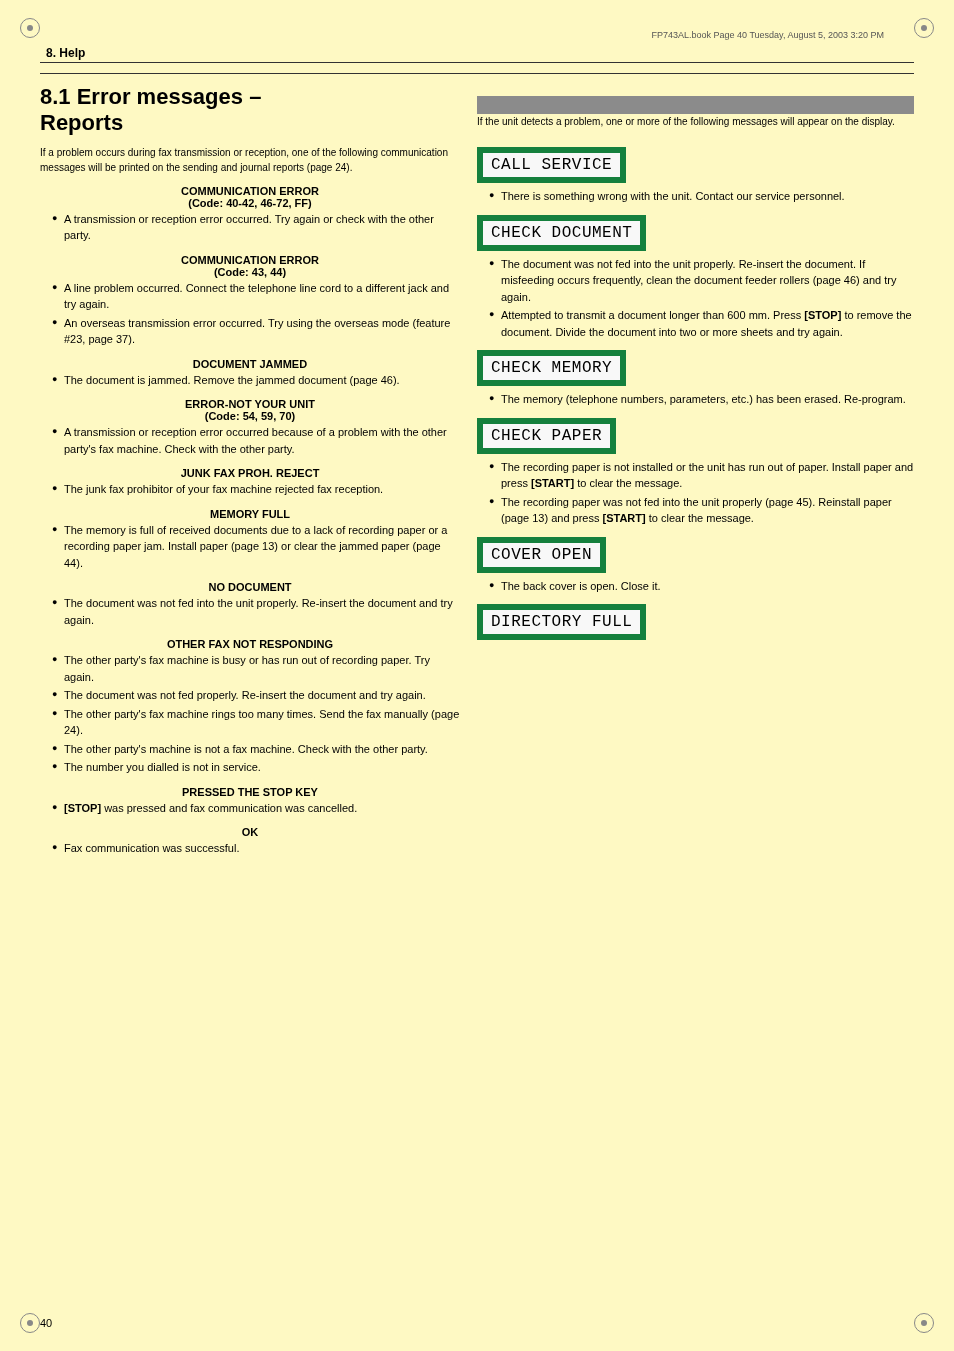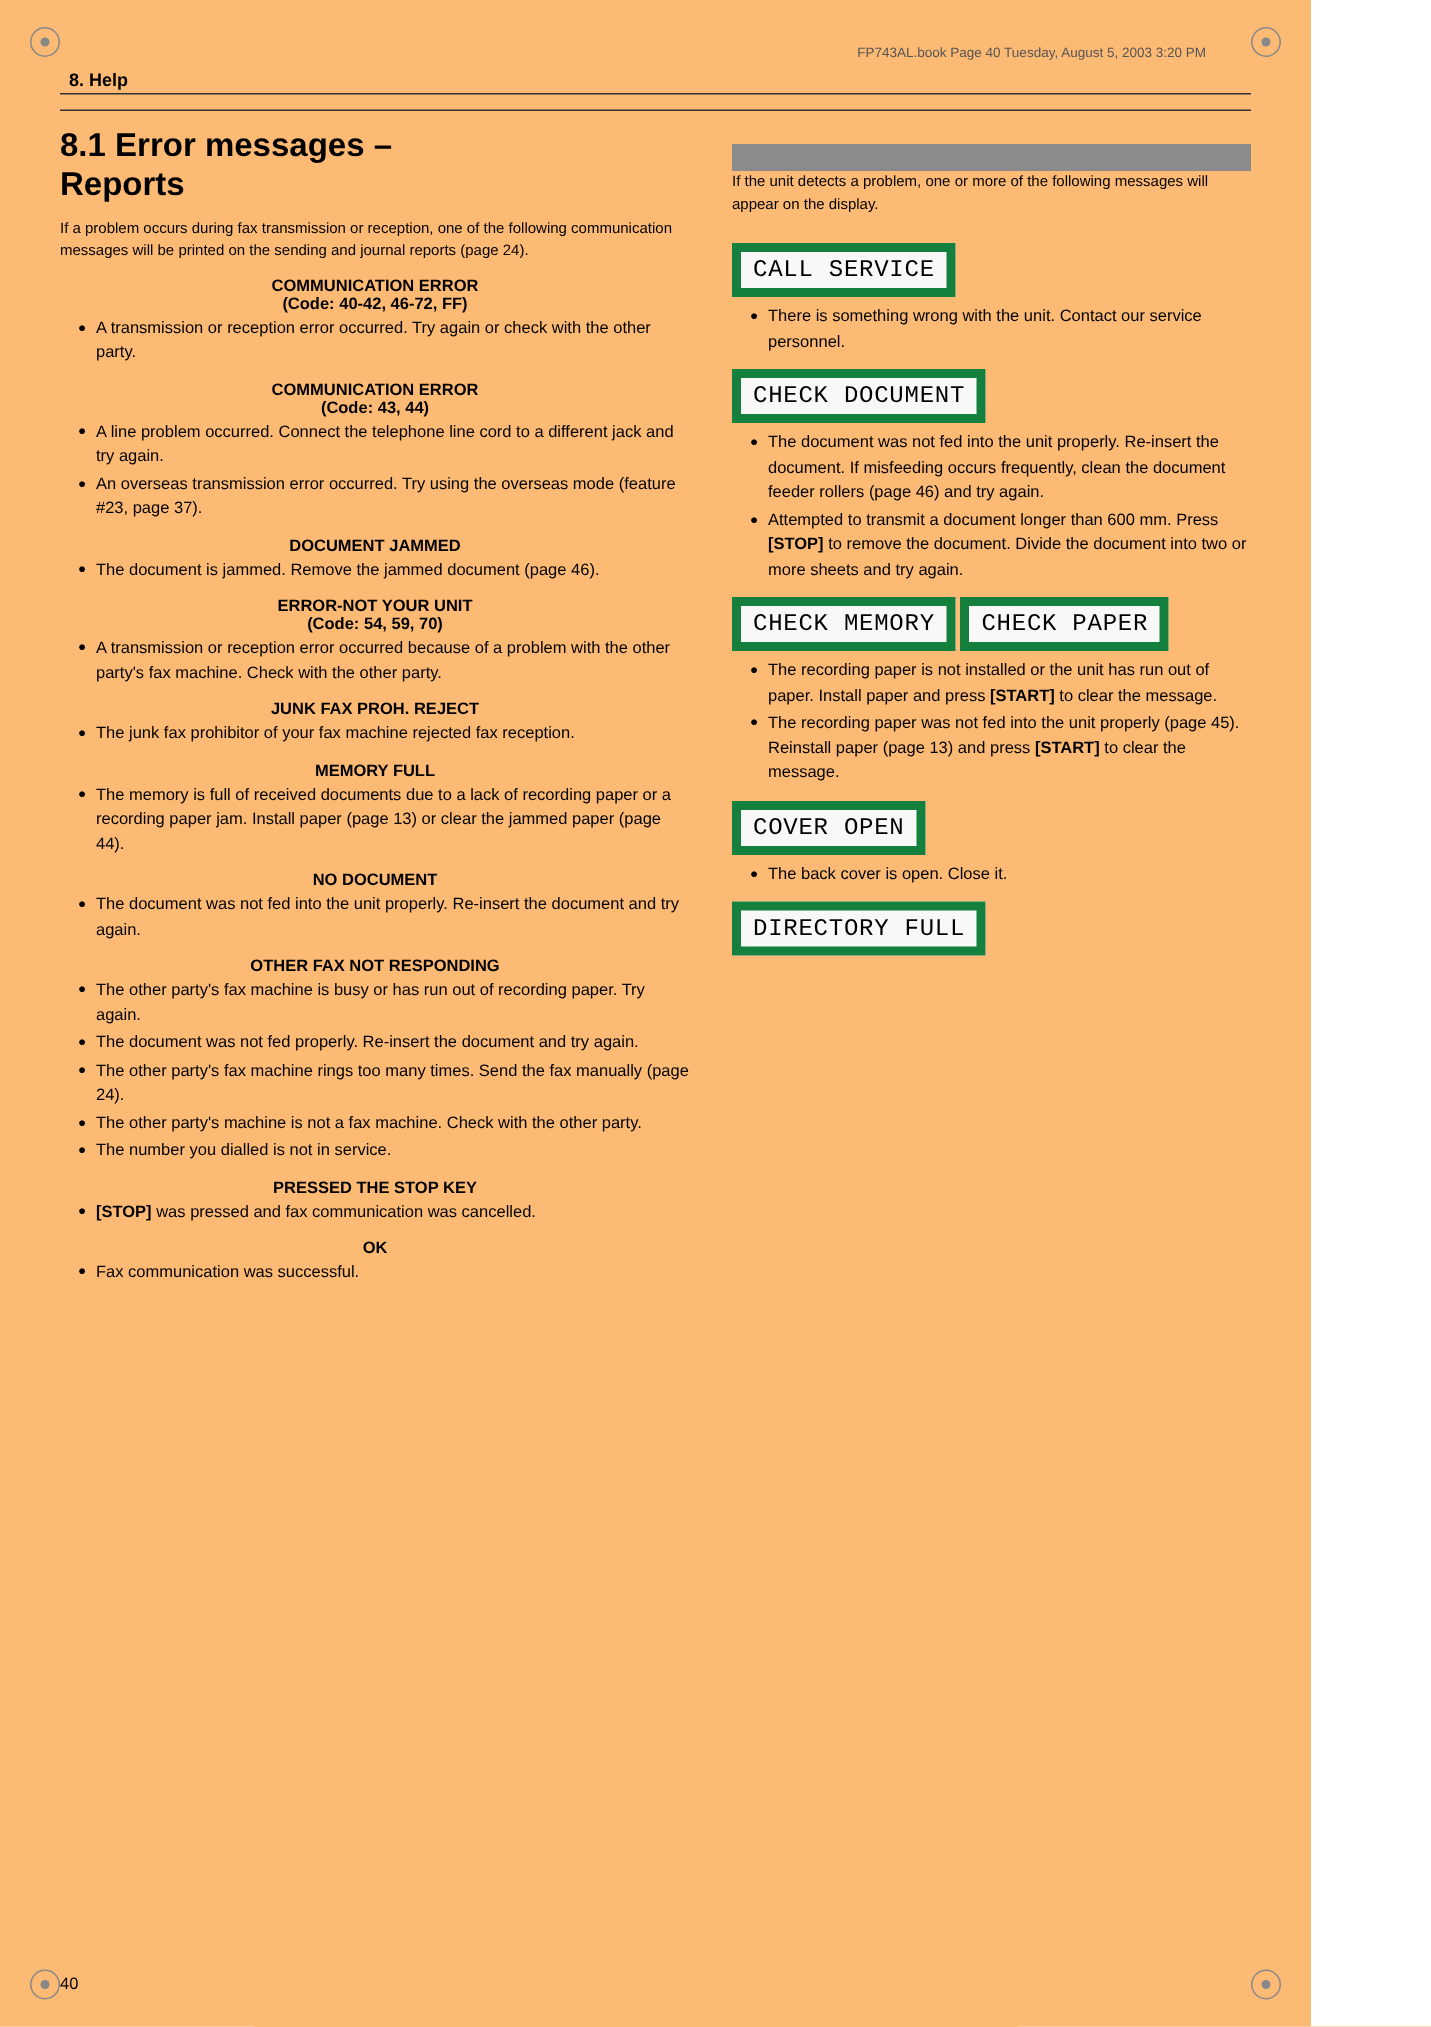--- a/index.html
+++ b/index.html
@@ -5,25 +5,25 @@
     * { box-sizing: border-box; margin: 0; padding: 0; }
     body {
       font-family: Arial, Helvetica, sans-serif;
       font-size: 11px;
       background: #fff;
       color: #000;
       width: 954px;
       min-height: 1351px;
     }
     .page {
-      width: 874px;
+      width: 954px;
       min-height: 1351px;
       padding: 30px 40px 24px 40px;
       position: relative;
-      background: #fdba74;
+      background: #fef9c3;
     }
     
     .corner-mark {
       position: absolute;
       width: 20px;
       height: 20px;
       border: 1.5px solid #888;
       border-radius: 50%;
     }
     .corner-mark.tl { top: 18px; left: 20px; }
@@ -55,21 +55,21 @@
       font-size: 12px;
       font-weight: bold;
       padding: 2px 6px;
       margin-bottom: 10px;
       border-bottom: 1.5px solid #333;
     }
 
     
     .two-col {
       display: flex;
-      gap: 28px;
+      gap: 17px;
     }
     .col-left {
       width: 420px;
       flex-shrink: 0;
     }
     .col-right {
       flex: 1;
     }
 
     
@@ -226,20 +226,21 @@
       <div class="display-box">CALL SERVICE</div>
       <div class="bullet-item">There is something wrong with the unit. Contact our service personnel.</div>
 
       
       <div class="display-box">CHECK DOCUMENT</div>
       <div class="bullet-item">The document was not fed into the unit properly. Re-insert the document. If misfeeding occurs frequently, clean the document feeder rollers (page 46) and try again.</div>
       <div class="bullet-item">Attempted to transmit a document longer than 600 mm. Press <span class="bold">[STOP]</span> to remove the document. Divide the document into two or more sheets and try again.</div>
 
       
       <div class="display-box">CHECK MEMORY</div>
+      <div class="bullet-item">The memory (telephone numbers, parameters, etc.) has been erased. Re-program.</div>
 
       
       <div class="display-box">CHECK PAPER</div>
       <div class="bullet-item">The recording paper is not installed or the unit has run out of paper. Install paper and press <span class="bold">[START]</span> to clear the message.</div>
       <div class="bullet-item">The recording paper was not fed into the unit properly (page 45). Reinstall paper (page 13) and press <span class="bold">[START]</span> to clear the message.</div>
 
       
       <div class="display-box">COVER OPEN</div>
       <div class="bullet-item">The back cover is open. Close it.</div>
 

